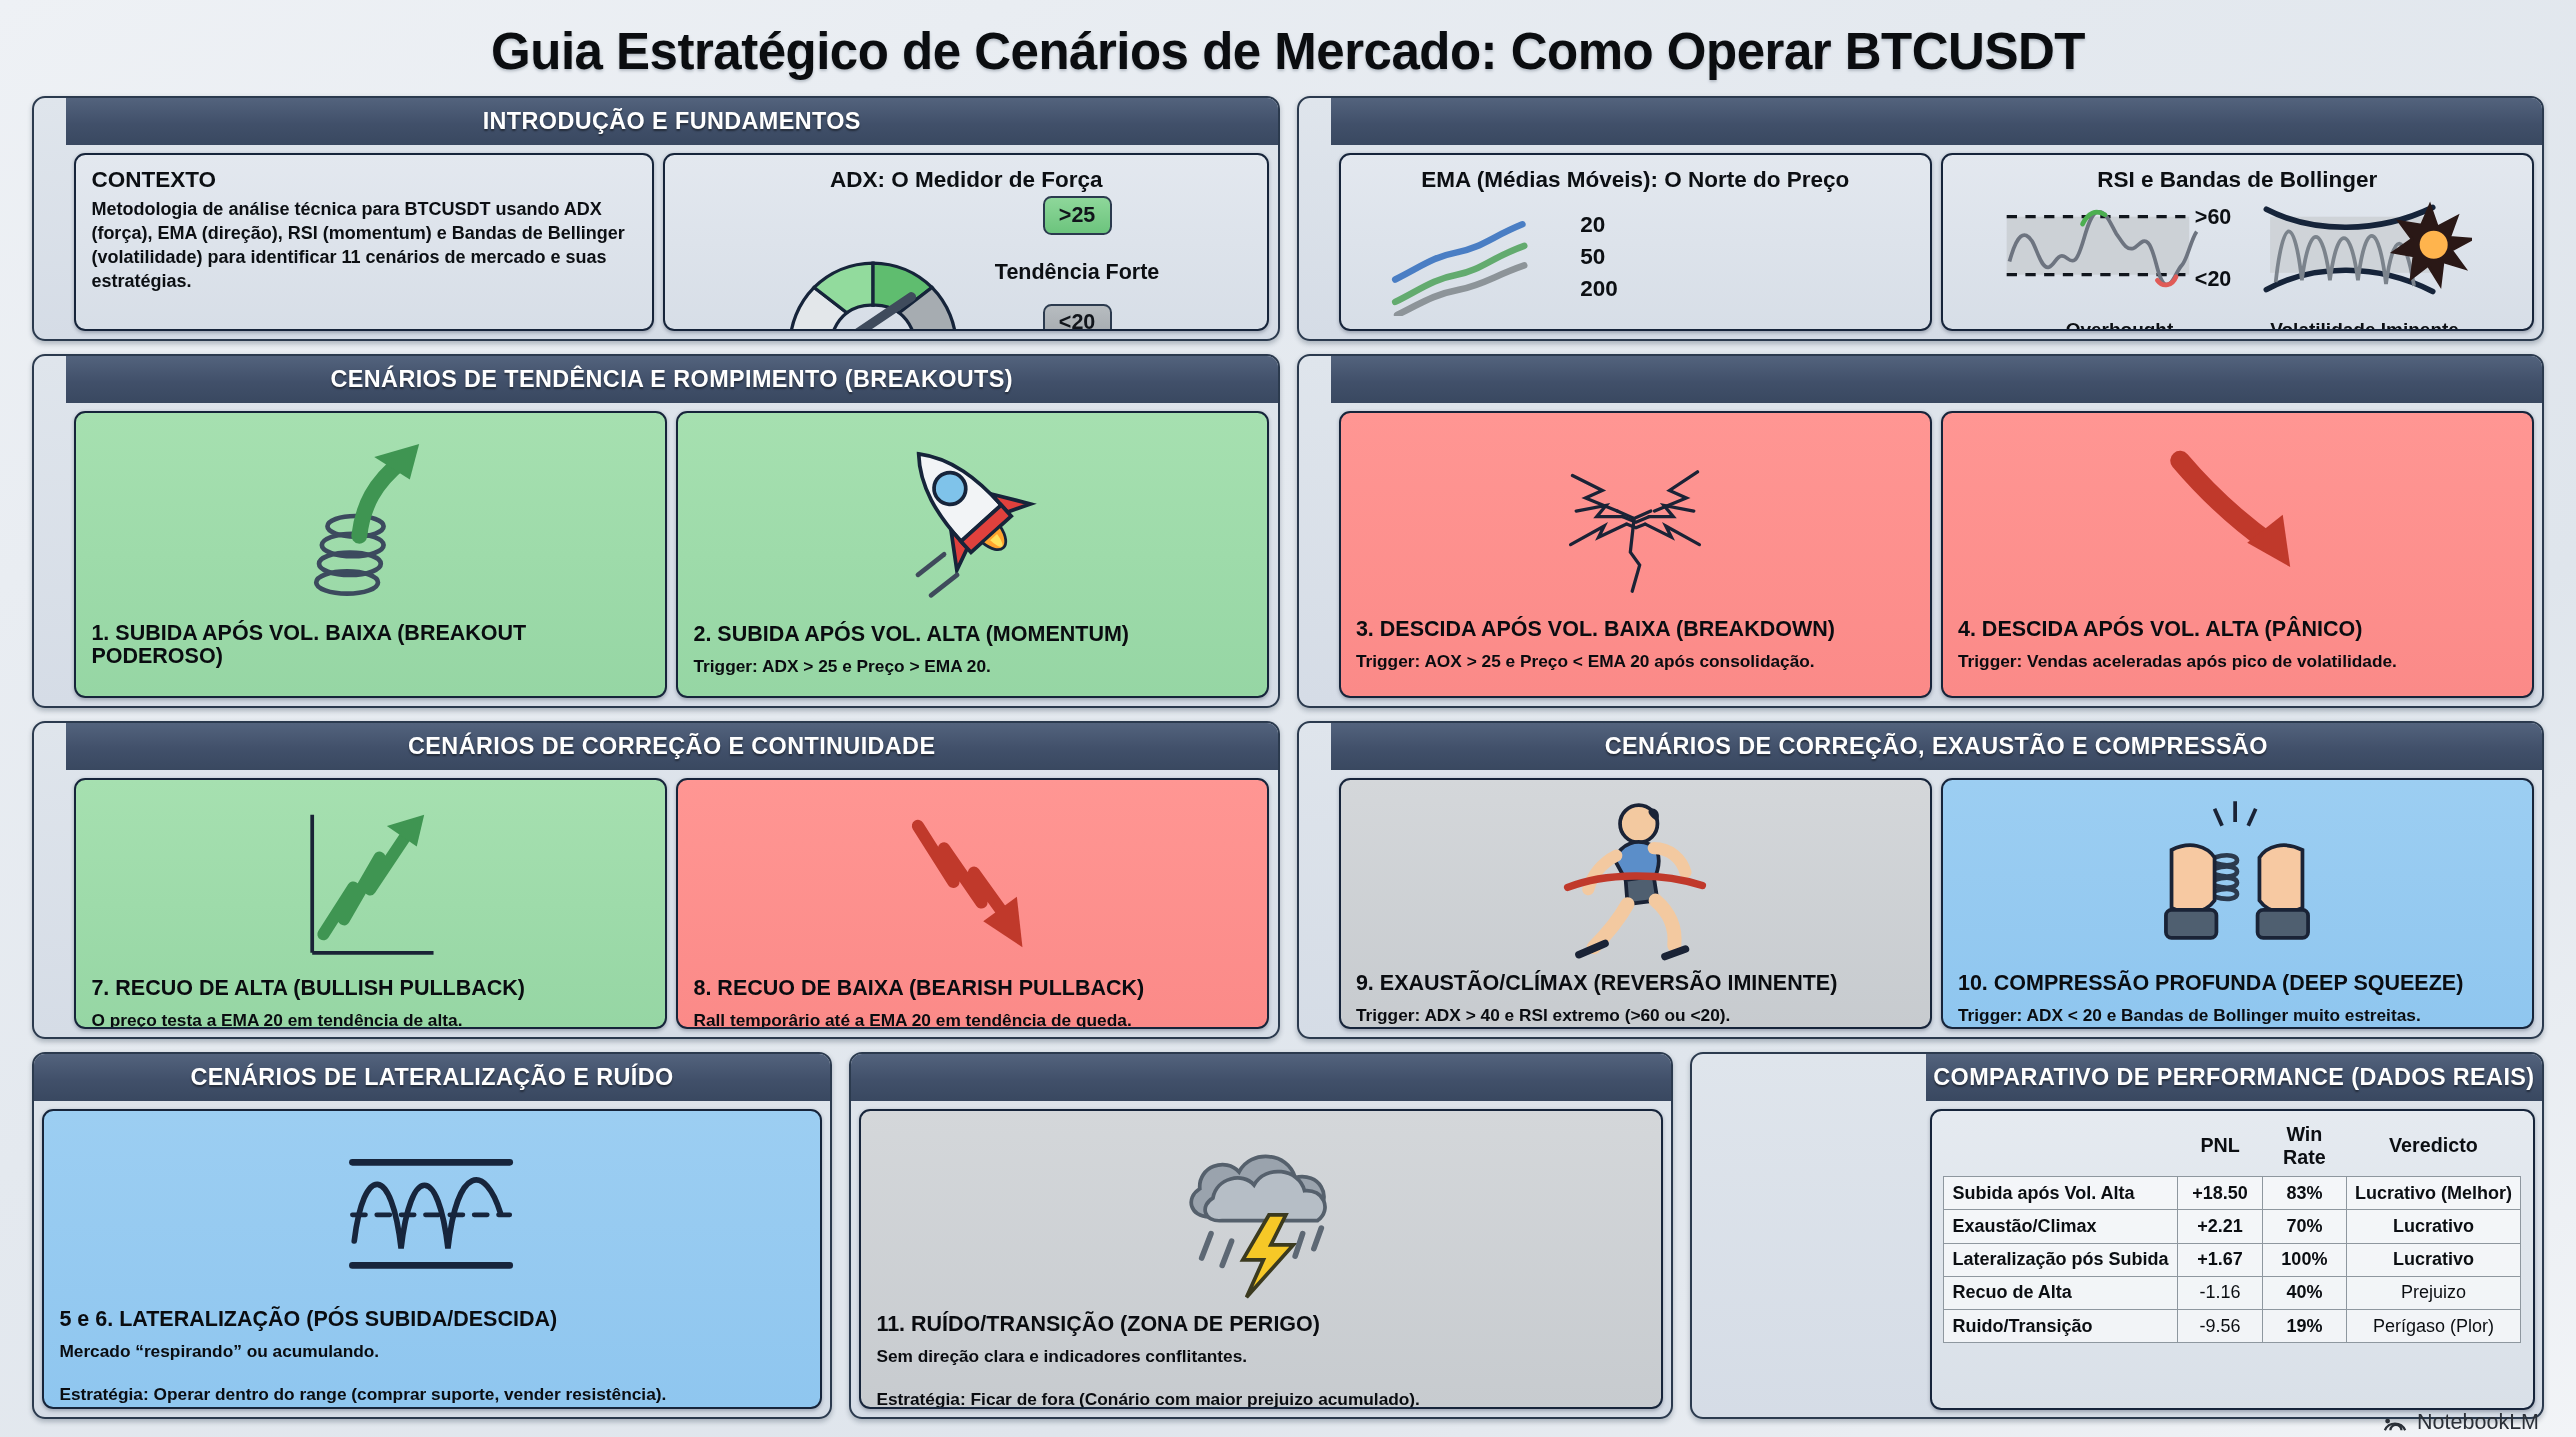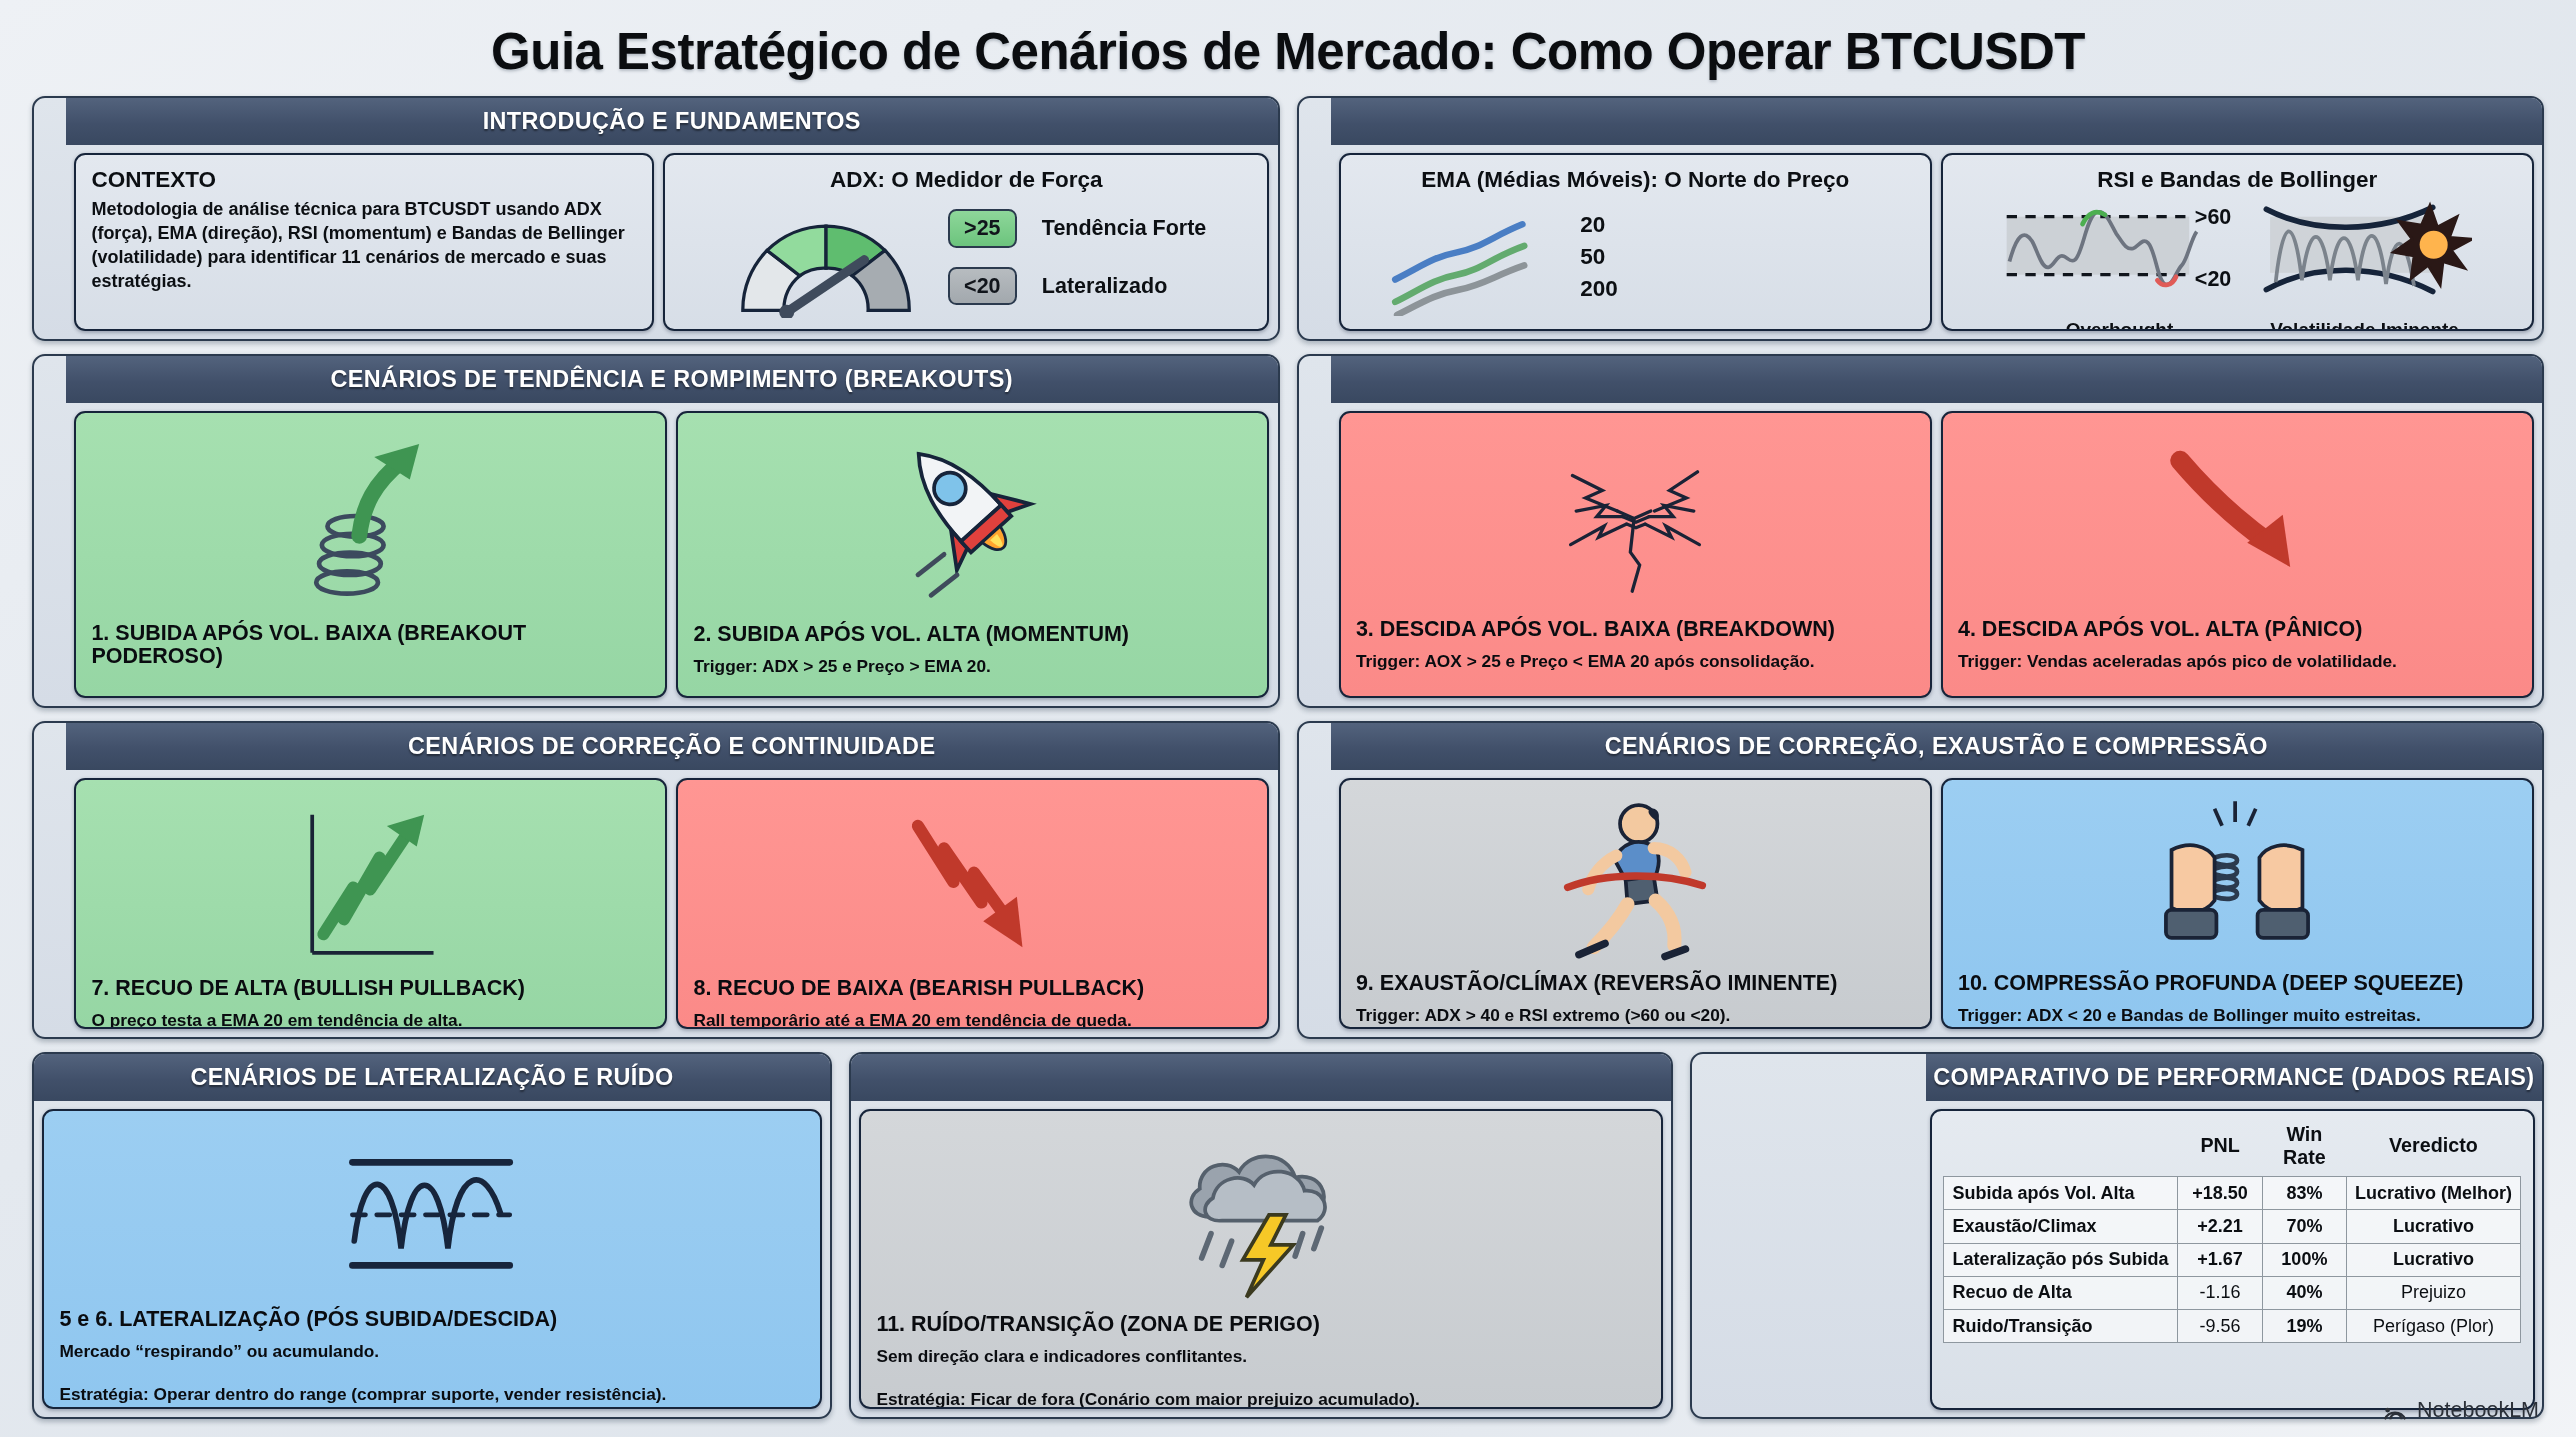--- a/index.html
+++ b/index.html
@@ -84,21 +84,21 @@
   .row-top { height: 245px; margin-bottom: 13px; }
   .row-mid { height: 354px; margin-bottom: 13px; }
   .row-mid2 { height: 318px; margin-bottom: 13px; }
   .row-bot { height: 367px; }
   .col-half { flex: 1 1 0; min-width: 0; display: flex; }
   .col-half > .panel { flex: 1 1 auto; padding-left: 32px; }
 
   
   .adx-wrap { display:flex; align-items:center; justify-content:center; gap: 20.6px; flex:1; }
   .adx-legend { display:flex; flex-direction:column; gap: 19px; }
-  .adx-item { display:flex; align-items:center; gap: 25px; }
+  .adx-item { display:flex; align-items:center; gap: 25px; flex-direction: column; }
   .pill {
     border:2.8px solid #2b3a4e; border-radius:8.4px;
     font-size:21.5px; font-weight:800; color:#11151b;
     padding: 4.7px 13px; min-width: 69px; text-align:center;
   }
   .pill.green { background: linear-gradient(180deg,#8ed79a,#6cc47d); }
   .pill.grey  { background: linear-gradient(180deg,#b7bcc0,#a2a8ad); }
   .adx-label { font-size:21.5px; font-weight:800; color:#0c0f13; }
 
   
@@ -117,22 +117,22 @@
     font-size: 19.7px; font-weight: 800; padding: 2.8px 5.6px 7.5px 5.6px; text-align:center; border:none; background: transparent;
   }
   table.perf td {
     border: 1.9px solid #8e979f; padding: 5.6px 8.4px; background: rgba(255,255,255,.62); text-align:center; white-space: nowrap;
   }
   table.perf td.name { text-align:left; font-weight: 700; }
   td.pos { background:#92dd9d; font-weight:800; }
   td.neg { background:#ff8e8b; font-weight:400; }
 
   .wm {
-    position:absolute; right: 37px; bottom: 15px;
-    display:flex; align-items:flex-end; gap: 8.4px;
+    position:absolute; right: 37px; bottom: 3px;
+    display:flex; align-items:flex-start; gap: 8.4px;
     font-size: 21.5px; color:#2b3038; font-weight:500;
   }
 </style>
 </head>
 <body>
 
 <div class="page">
 
   <div class="main-title">Guia Estratégico de Cenários de Mercado: Como Operar BTCUSDT</div>
 

